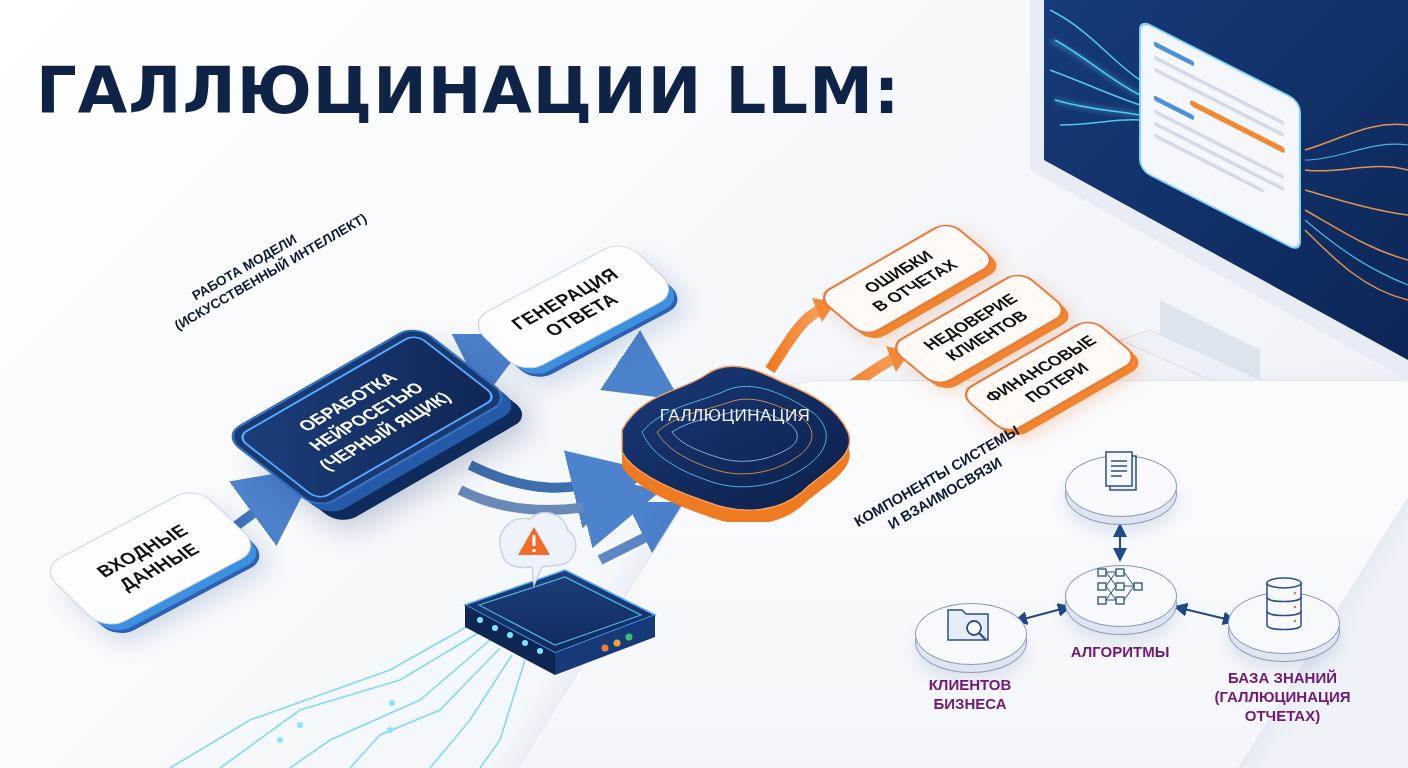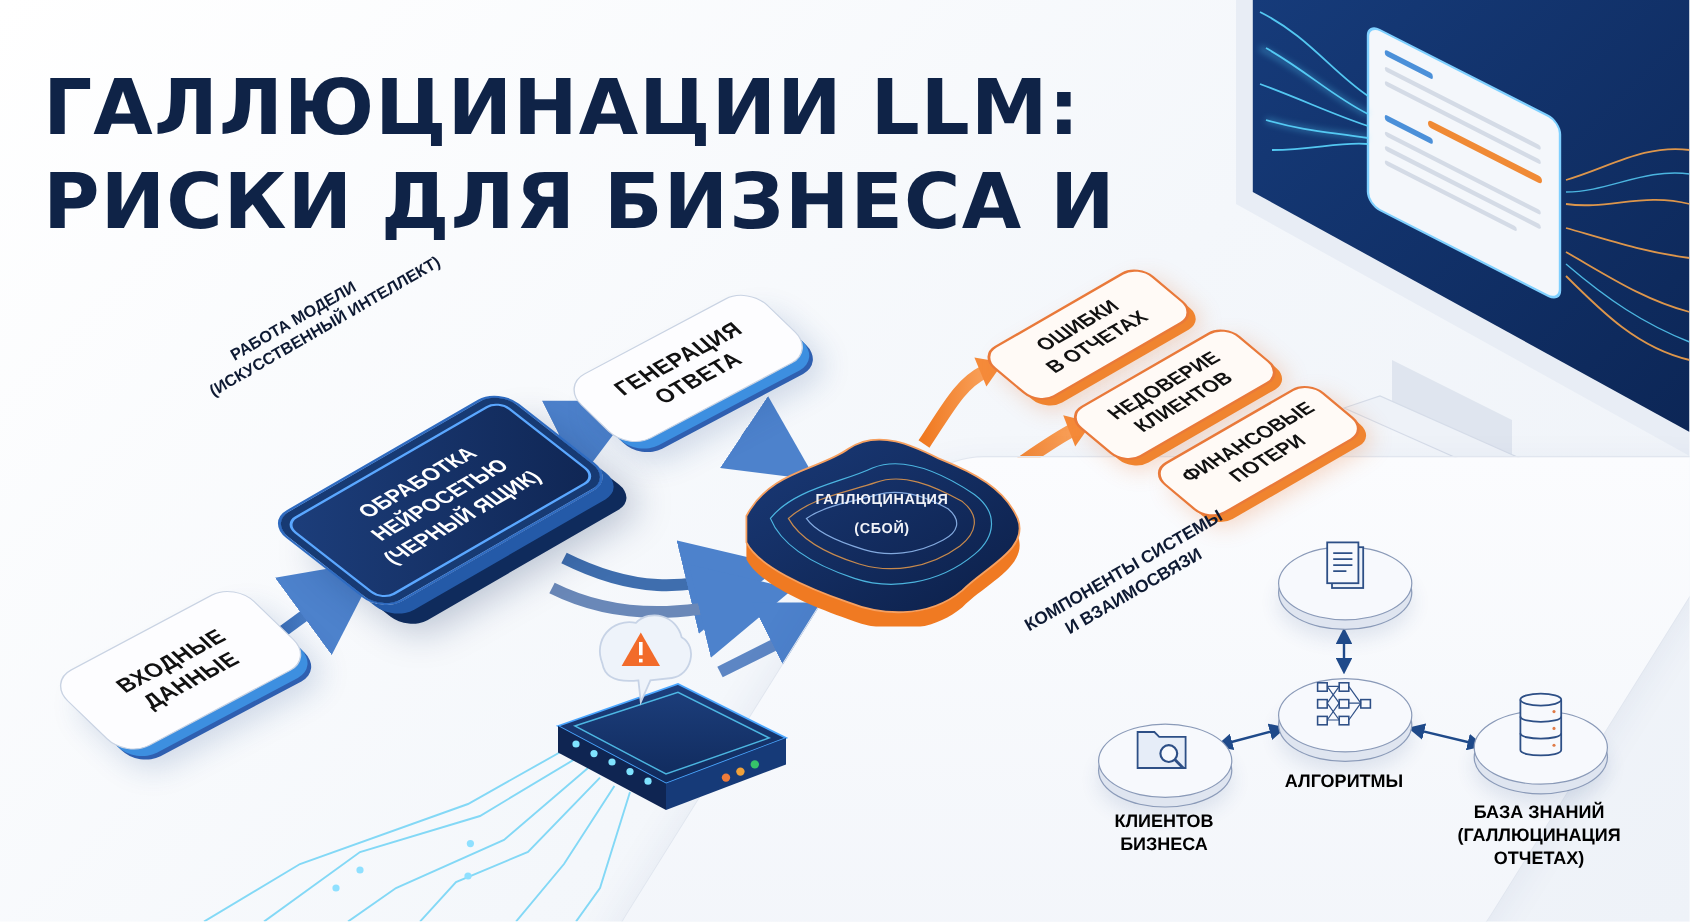--- a/index.html
+++ b/index.html
@@ -2,57 +2,56 @@
 <html><head>
 <meta charset="utf-8">
 <style>
   html,body{margin:0;padding:0;}
   body{width:1408px;height:768px;overflow:hidden;position:relative;
        background:linear-gradient(135deg,#ffffff 0%,#f4f7fb 55%,#eef2f8 100%);
        font-family:"Liberation Sans","DejaVu Sans",sans-serif;}
   .abs{position:absolute;}
   
   .title{left:36px;top:52px;color:#0f2347;font-weight:700;font-size:64px;line-height:78px;
-         letter-spacing:1px;font-family:"DejaVu Sans","Liberation Sans",sans-serif;}
+         letter-spacing:1px;font-family:"DejaVu Sans","Liberation Sans",sans-serif;text-align:center;}
   .title div{white-space:nowrap;}
   
   .tile{position:absolute;border-radius:22px;background:#fdfdff;border:1.5px solid #c9d3e3;
         box-shadow:0 10px 0 -2px #3d8fe0,0 14px 0 -2px #2f5fb0,0 22px 24px rgba(30,70,140,.18);}
   .tile .lbl{position:absolute;left:0;right:0;top:50%;transform:translateY(-50%);text-align:center;
         font-weight:700;color:#111;font-size:18px;line-height:22px;letter-spacing:.5px;}
   
   .chip{position:absolute;border-radius:20px;background:linear-gradient(135deg,#1d3f7d,#0f2552);
         border:2px solid #2f6bc0;
         box-shadow:inset 0 0 0 6px #173a73,inset 0 0 0 8px #5aa7ff,0 12px 0 -1px #245aa8,0 26px 0 -2px #0f2b5c,0 34px 30px rgba(10,40,90,.25);}
   .chip .lbl{position:absolute;left:0;right:0;top:50%;transform:translateY(-50%);text-align:center;
         color:#fff;font-weight:700;font-size:17px;line-height:22px;}
   
   .obox{position:absolute;border-radius:16px;background:#fffaf6;border:2px solid #e9793a;
         box-shadow:0 8px 0 -1px #f0842f,0 12px 18px rgba(230,110,40,.25);}
   .obox .lbl{position:absolute;left:0;right:0;top:50%;transform:translateY(-50%);text-align:center;
         font-weight:700;color:#111;font-size:16px;line-height:20px;}
   
   .blob{position:absolute;left:612px;top:352px;width:246px;height:170px;}
-  .blob-lbl{position:absolute;left:0;right:0;text-align:center;color:#f1f3f8;font-weight:700;
-        font-size:12px;line-height:24px;letter-spacing:.5px;}
+  .blob-lbl{position:absolute;left:0;right:0;text-align:center;color:#f1f3f8;font-weight:400;
+        font-size:17px;line-height:24px;letter-spacing:.5px;}
   
   .panel{position:absolute;left:760px;top:380px;width:720px;height:440px;border-radius:60px;
          background:linear-gradient(180deg,#fbfcfe,#f2f5fa);border:1px solid #e1e6ef;
          transform:skewX(-32deg);transform-origin:left top;box-shadow:0 10px 30px rgba(40,70,130,.08);}
   .disc{position:absolute;width:110px;height:60px;border-radius:50%;background:#f7f9fd;
         border:1.5px solid #8a9ab8;box-shadow:0 8px 0 -1px #dfe5f0,0 8px 0 0 #8a9ab8,0 16px 16px rgba(40,70,130,.12);}
-  .clabel{position:absolute;text-align:center;color:#000000;font-weight:700;font-size:15px;line-height:19px;}
+  .clabel{position:absolute;text-align:center;color:#701a75;font-weight:700;font-size:15px;line-height:19px;}
   .rot{position:absolute;transform-origin:left bottom;white-space:nowrap;font-weight:700;}
 </style>
 </head>
 <body>
 
 <div class="abs title">
   <div>ГАЛЛЮЦИНАЦИИ LLM:</div>
-  <div>РИСКИ ДЛЯ БИЗНЕСА И</div>
 </div>
 
 <svg class="abs" style="left:0;top:0" width="1408" height="768">
   <defs>
     <linearGradient id="blueArrow" x1="0" y1="0" x2="1" y2="0">
       <stop offset="0" stop-color="#2c5fa8"></stop>
         <stop offset="1" stop-color="#5b8fd6"></stop>
     </linearGradient>
     <linearGradient id="orangeArrow" x1="0" y1="0" x2="1" y2="0">
       <stop offset="0" stop-color="#f07a22"></stop>
@@ -189,21 +188,20 @@
     <path d="M10,78 C30,40 70,40 95,22 C120,5 150,20 170,30 C200,42 225,55 236,80 C246,105 210,120 190,140 C160,165 120,160 95,150 C60,138 20,120 10,100 Z" fill="#f07a22" transform="translate(0,14)"></path>
     <path d="M10,78 C30,40 70,40 95,22 C120,5 150,20 170,30 C200,42 225,55 236,80 C246,105 210,120 190,140 C160,165 120,160 95,150 C60,138 20,120 10,100 Z" fill="url(#bl)" stroke="#f6a060" stroke-width="1.5"></path>
     <g fill="none" stroke-width="1" opacity=".8">
       <path d="M30,80 C50,55 90,50 115,38 C140,28 170,40 200,60 C220,75 218,95 200,110 C170,135 130,140 100,130 C70,120 40,105 30,80Z" stroke="#5ad7ff"></path>
       <path d="M45,80 C65,62 95,58 118,50 C140,42 165,52 190,66 C205,78 202,92 188,103 C162,122 130,126 104,118 C78,110 55,98 45,80Z" stroke="#f4a24a"></path>
       <path d="M60,80 C78,68 100,66 120,60 C140,55 160,62 178,72 C190,82 186,92 174,98 C152,110 128,112 108,106 C88,100 68,92 60,80Z" stroke="#9fc9ff"></path>
     </g>
   </svg>
   <div class="blob-lbl" style="top:52px;">
     <div>ГАЛЛЮЦИНАЦИЯ</div>
-    <div>(СБОЙ)</div>
   </div>
 </div>
 
 <div class="obox" style="left:830px;top:248px;width:150px;height:58px;transform:rotate(-30deg) skewX(20deg);">
   <div class="lbl">
     <div>ОШИБКИ</div>
     <div>В ОТЧЕТАХ</div>
   </div>
 </div>
 <div class="obox" style="left:902px;top:298px;width:150px;height:58px;transform:rotate(-30deg) skewX(20deg);">

